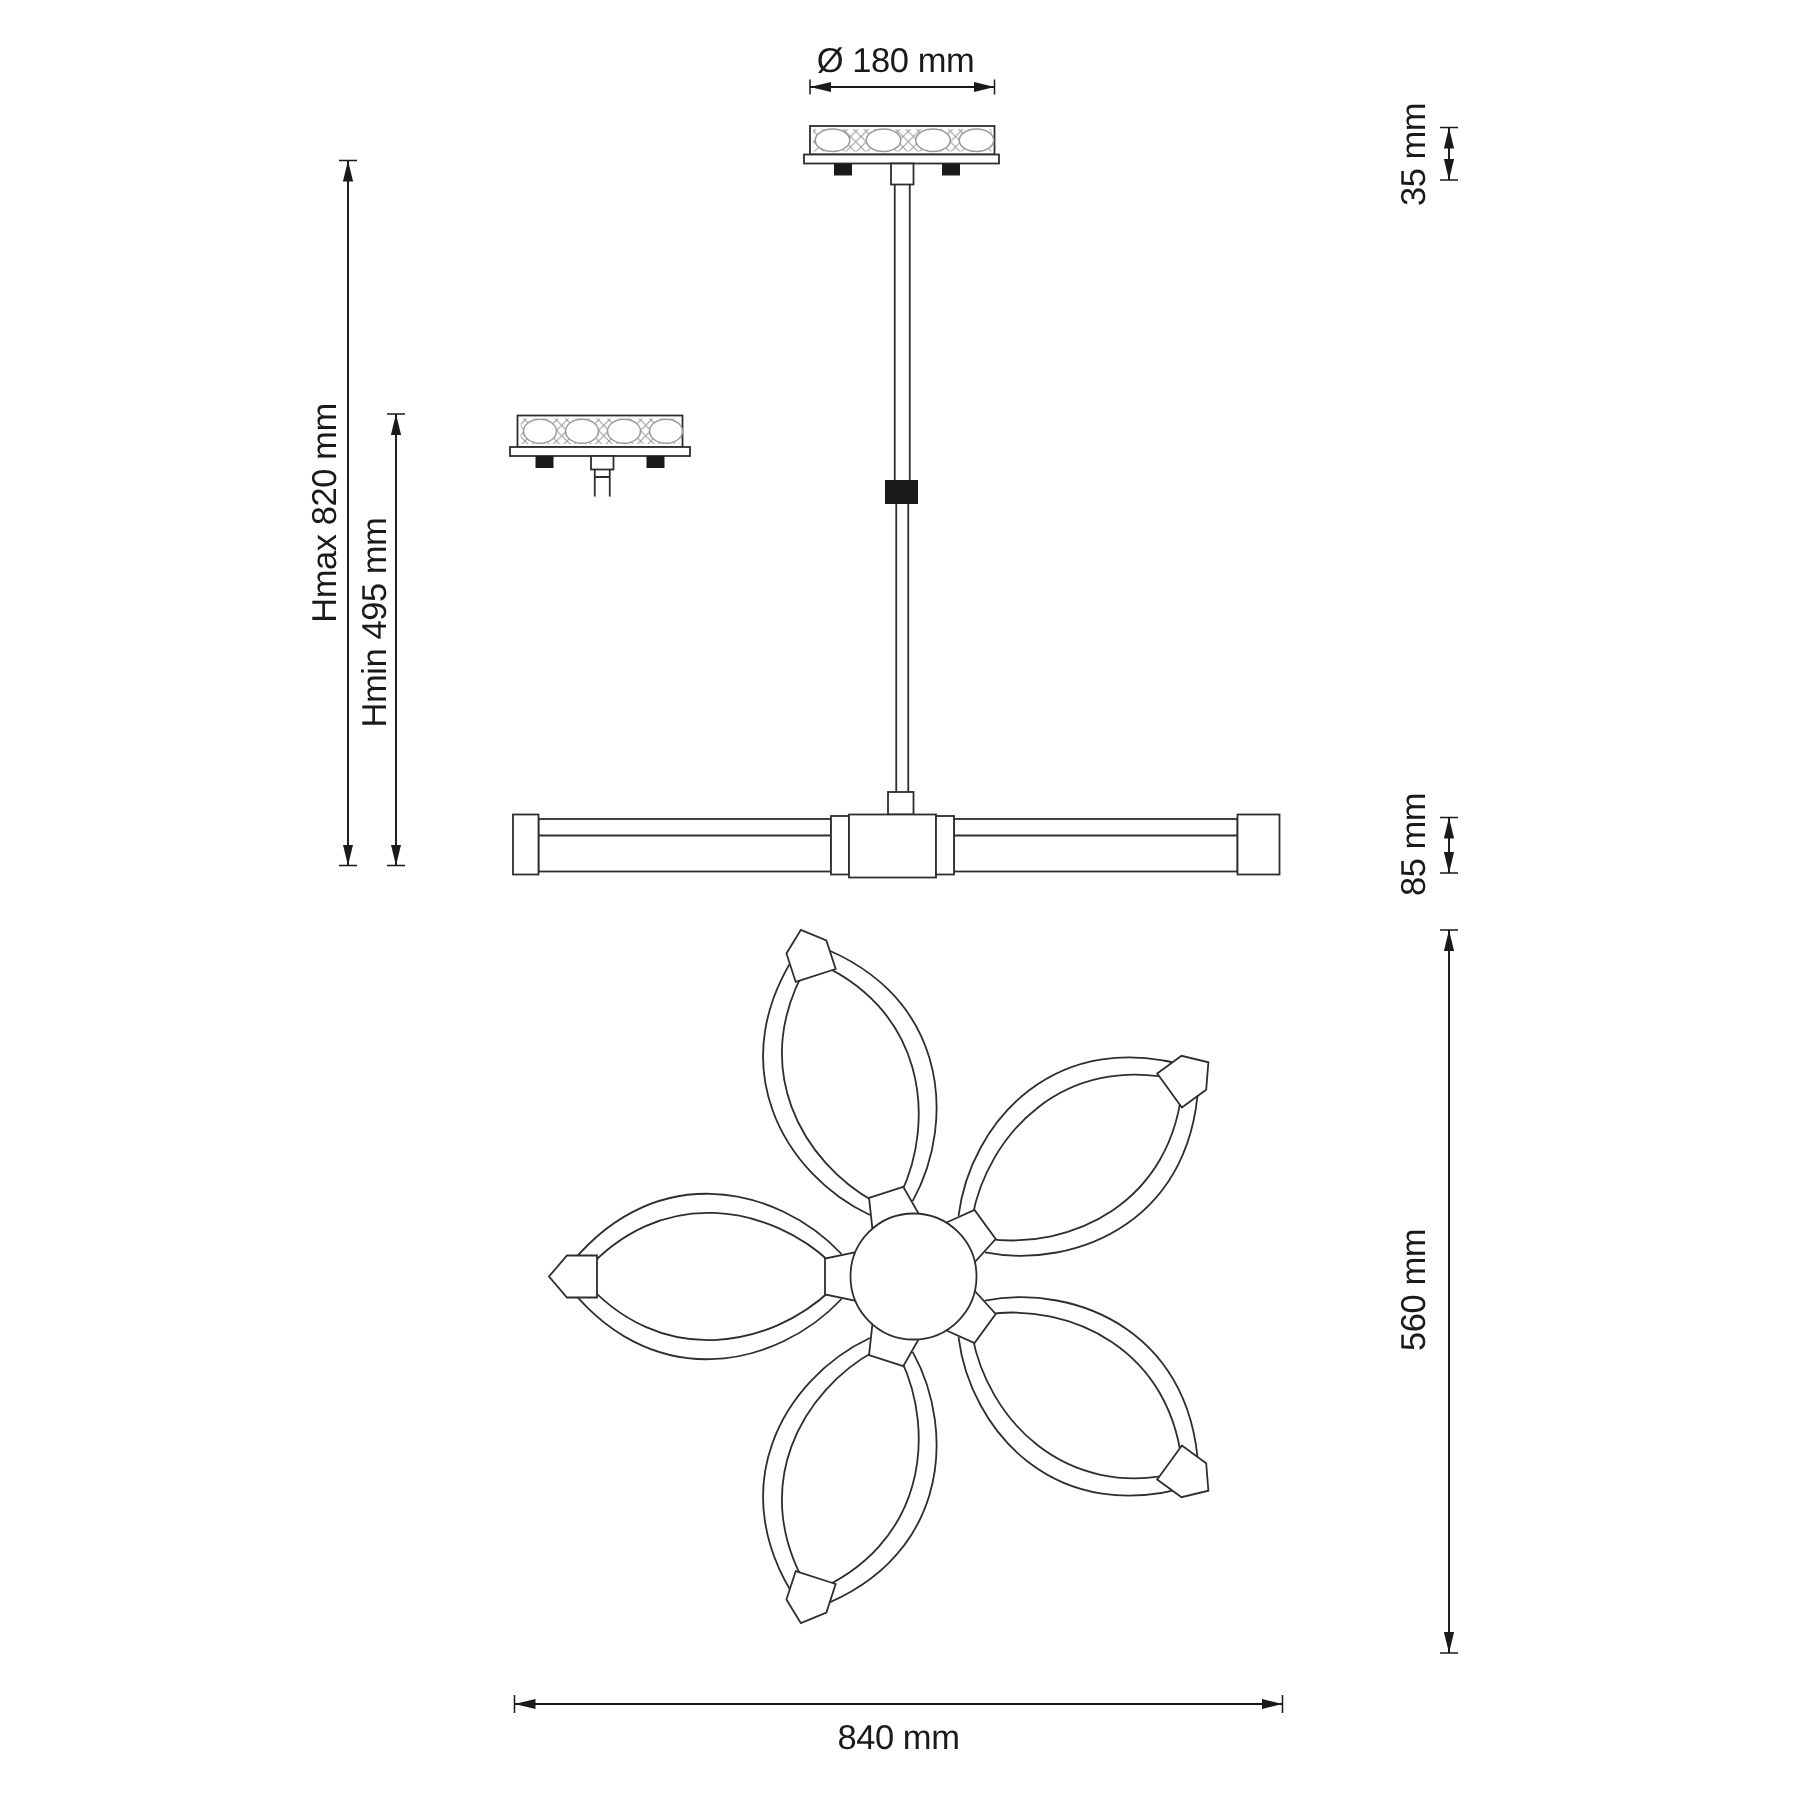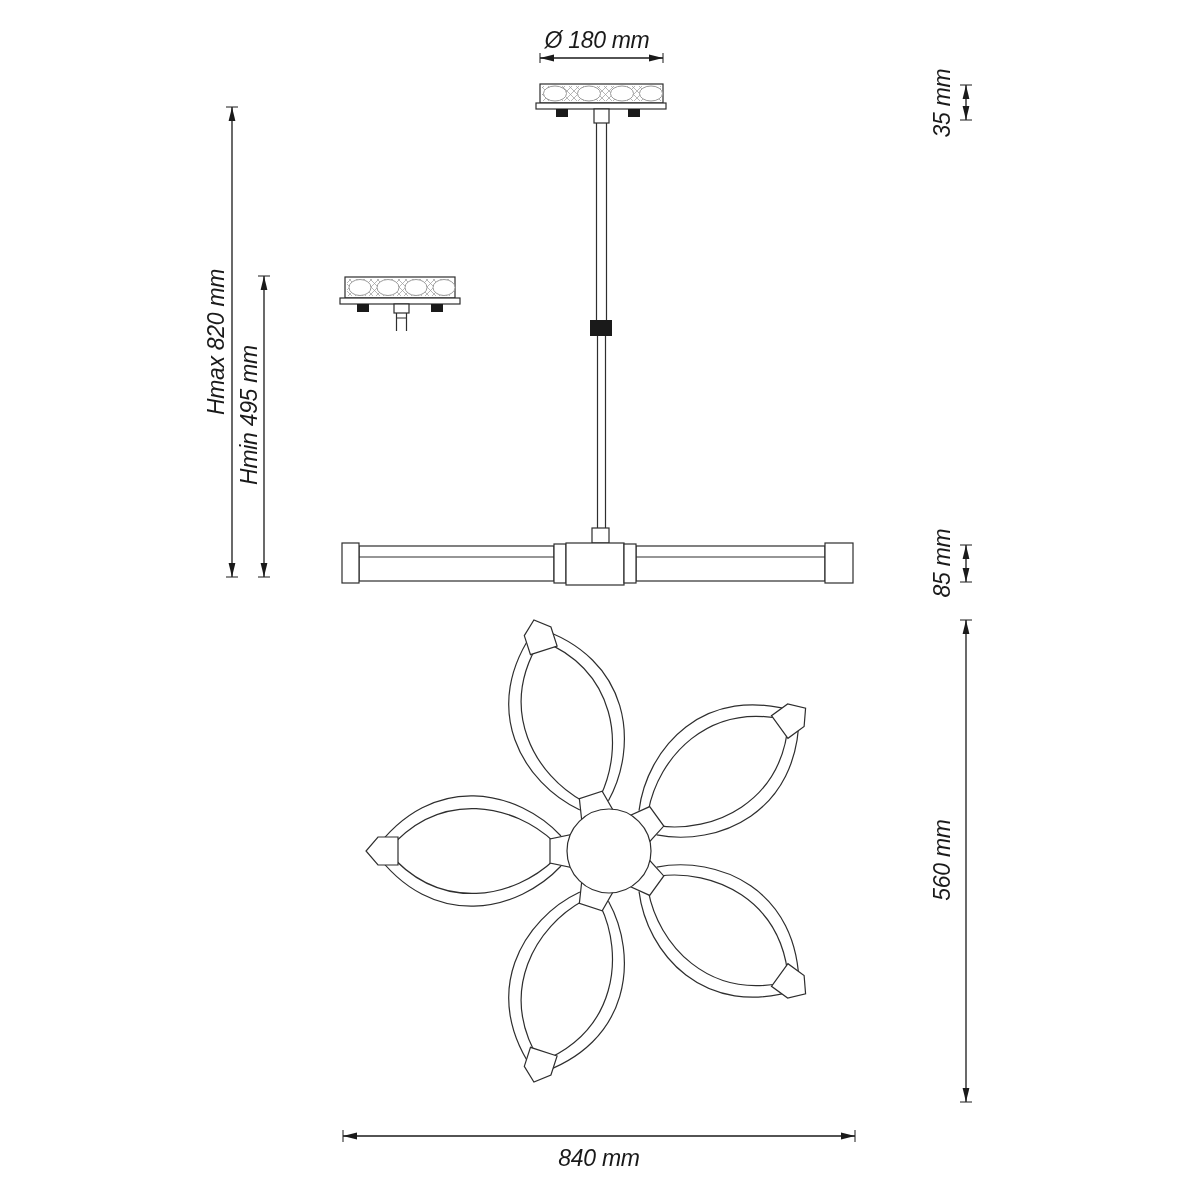--- a/index.html
+++ b/index.html
@@ -2,21 +2,21 @@
 <html style="--background: #ffffff; --line: #2e2e2e; --line_soft: #9a9a9a; --dim: #1a1a1a;"><head>
 <meta charset="utf-8">
 <style>
   :root{
     --background:#ffffff;
     --line:#2e2e2e;
     --line_soft:#9a9a9a;
     --dim:#1a1a1a;
   }
   html,body{margin:0;padding:0;background:#fff;}
-  .sheet{position:relative;width:1016px;height:1200px;background:var(--background);overflow:hidden;font-style:italic;}
+  .sheet{position:relative;width:1016px;height:1200px;background:var(--background);overflow:hidden;}
   svg{display:block;}
   svg text{
     font-family:"Liberation Sans",sans-serif;
     letter-spacing:-0.3px;
   }
   .lbl{font-size:23px;fill:var(--dim);}
   .ln{fill:none;stroke:var(--line);stroke-width:1.2;}
   .fw{fill:#ffffff;stroke:var(--line);stroke-width:1.2;}
   .blk{fill:var(--dim);stroke:none;}
   .dim{fill:none;stroke:var(--dim);stroke-width:1.3;}

